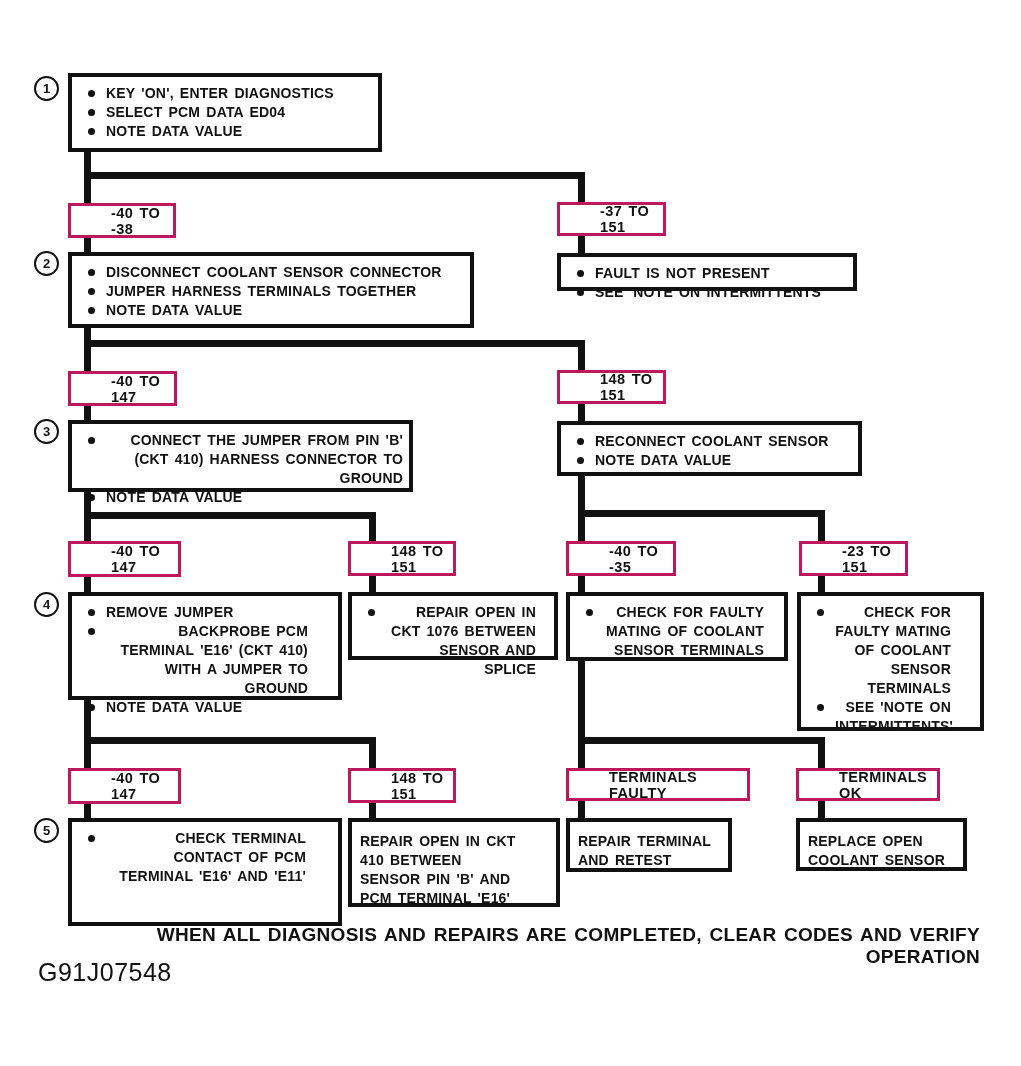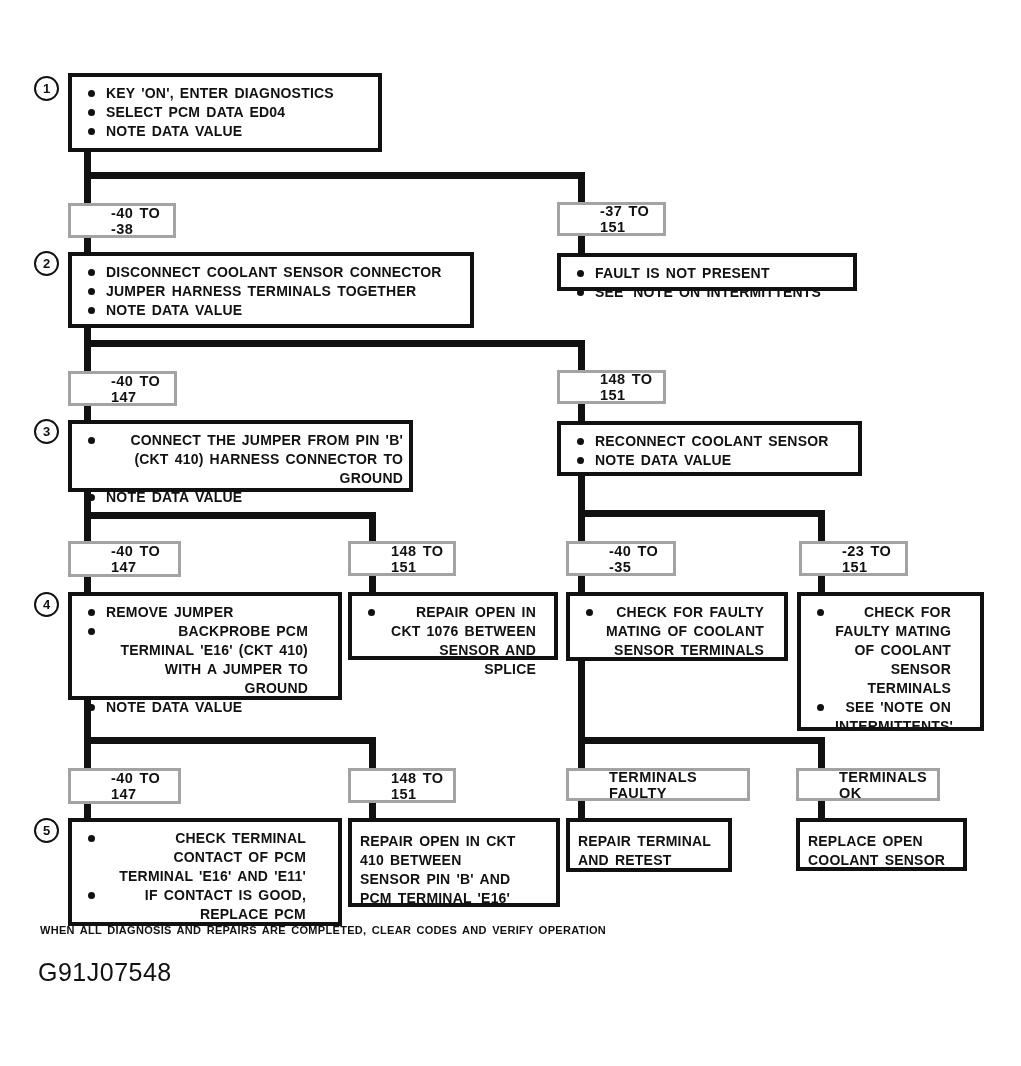--- a/index.html
+++ b/index.html
@@ -26,29 +26,29 @@
   }
   .btx{
     font-size:14px;font-weight:bold;line-height:19px;letter-spacing:0.2px;word-spacing:2px;text-align:right;
   }
   .plain{
     font-size:14px;font-weight:bold;line-height:19px;letter-spacing:0.2px;word-spacing:2px;
     padding:3px 2px 0 4px;
   }
   
   .cbox{
-    position:absolute;border:3px solid #a3a3a3;background:#fff;box-sizing:border-box;
+    position:absolute;border:3px solid #be185d;background:#fff;box-sizing:border-box;
     display:flex;align-items:center;justify-content:center;
     font-size:14.5px;font-weight:bold;letter-spacing:0.4px;word-spacing:2px;z-index:2;padding-left:40px;
   }
   
   .ln{position:absolute;background:#111;z-index:1;}
   .footer{
-    position:absolute;left:40px;top:924px;width:940px;text-align:left;
-    font-size:11px;font-weight:bold;letter-spacing:0.3px;word-spacing:2px;
+    position:absolute;left:40px;top:924px;width:940px;text-align:right;
+    font-size:19px;font-weight:bold;letter-spacing:0.3px;word-spacing:2px;
   }
   .figid{
     position:absolute;left:38px;top:958px;font-size:25px;font-weight:normal;letter-spacing:0.5px;
   }
 </style>
 </head>
 <body>
 
 <div class="canvas">
 
@@ -240,24 +240,20 @@
     </div>
   <div class="cbox" style="left:796px;top:768px;width:144px;height:33px">
       <span>TERMINALS OK</span>
     </div>
 
   <div class="abox" style="left:68px;top:818px;width:274px;height:108px">
     <div class="brow">
         <span class="bul"></span>
         <span class="btx" style="max-width:200px">CHECK TERMINAL CONTACT OF PCM TERMINAL 'E16' AND 'E11'</span>
       </div>
-    <div class="brow">
-        <span class="bul"></span>
-        <span class="btx" style="max-width:200px">IF CONTACT IS GOOD, REPLACE PCM</span>
-      </div>
   </div>
 
   <div class="abox" style="left:348px;top:818px;width:212px;height:89px">
     <div class="plain" style="max-width:162px">REPAIR OPEN IN CKT 410 BETWEEN SENSOR PIN 'B' AND PCM TERMINAL 'E16'</div>
   </div>
 
   <div class="abox" style="left:566px;top:818px;width:166px;height:54px">
     <div class="plain" style="max-width:140px">REPAIR TERMINAL AND RETEST</div>
   </div>
 

